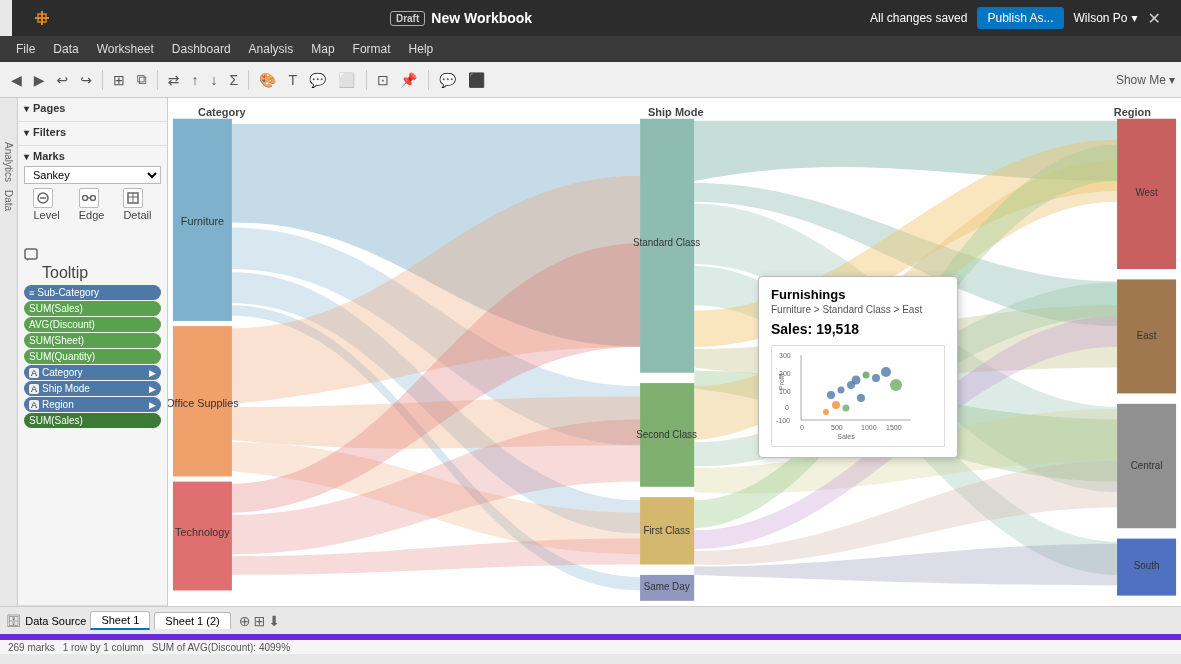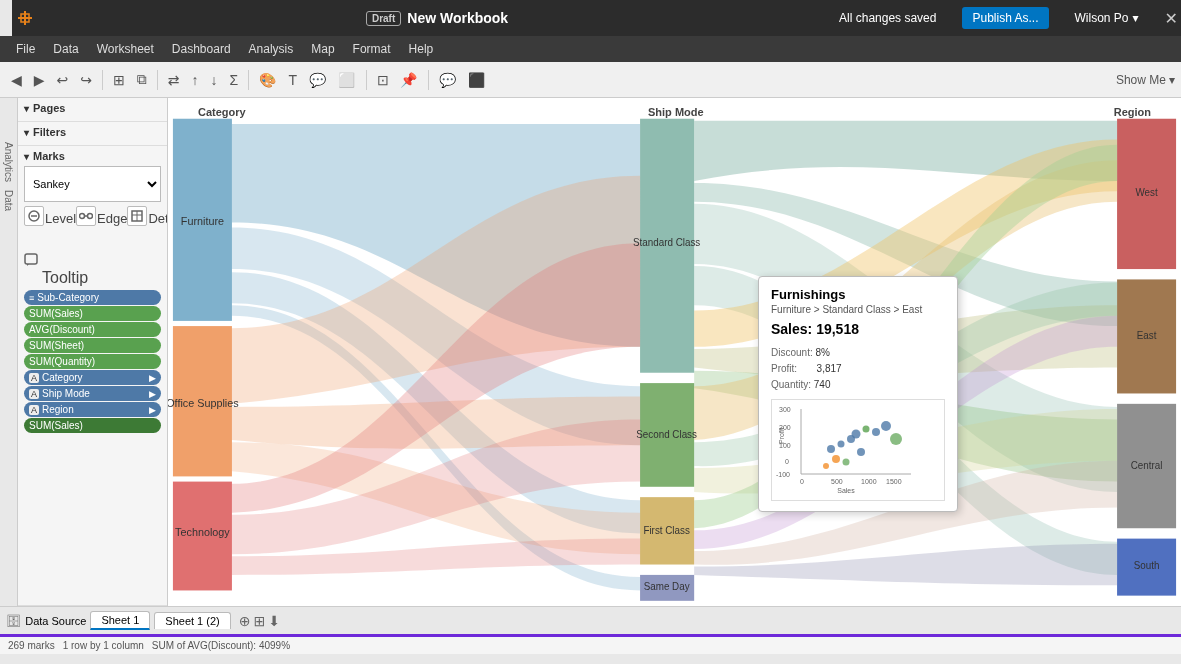--- a/index.html
+++ b/index.html
@@ -1,25 +1,25 @@
 <!DOCTYPE html>
 <html><head>
   <meta charset="utf-8">
   <style>
     * { box-sizing: border-box; margin: 0; padding: 0; }
     body { font-family: 'Segoe UI', Arial, sans-serif; font-size: 12px; background: #e8e8e8; overflow: hidden; }
 
     
     #title-bar {
       display: flex; align-items: center; justify-content: space-between;
-      background: #2c2c2c; color: #fff; height: 36px; padding: 0 3px; margin-left: 12px;
+      background: #2c2c2c; color: #fff; height: 36px; padding: 0 20px; margin-left: 12px;
     }
     #title-bar-left { display: flex; align-items: center; gap: 6px; }
     #title-bar-center { display: flex; align-items: center; gap: 6px; font-size: 14px; font-weight: 600; }
-    #title-bar-right { display: flex; align-items: center; gap: 26px; font-size: 12px; }
+    #title-bar-right { display: flex; align-items: center; gap: 10px; font-size: 12px; }
     .draft-badge { border: 1px solid #aaa; border-radius: 3px; padding: 1px 5px; font-size: 10px; color: #ccc; }
     .publish-btn { background: #0075c2; color: #fff; border: none; border-radius: 3px; padding: 4px 10px; font-size: 12px; cursor: pointer; display: flex; align-items: center; gap: 2px; }
     .user-btn { display: flex; align-items: center; gap: 4px; cursor: pointer; }
     .close-btn { cursor: pointer; font-size: 16px; color: #ccc; }
 
     
     #menu-bar {
       display: flex; align-items: center; background: #3a3a3a; color: #ddd; height: 26px; padding: 0 8px; gap: 2px;
     }
     .menu-item { padding: 2px 8px; font-size: 12px; cursor: pointer; border-radius: 2px; }
@@ -38,23 +38,23 @@
 
     
     #sidebar-toggle { width: 18px; background: #e8e8e8; border-right: 1px solid #ccc; display: flex; flex-direction: column; align-items: center; padding-top: 40px; }
     .side-label { writing-mode: vertical-rl; font-size: 10px; color: #666; cursor: pointer; margin: 4px 0; }
 
     
     #left-panel { width: 150px; background: #f5f5f5; border-right: 1px solid #ccc; overflow-y: auto; display: flex; flex-direction: column; }
     .panel-section { border-bottom: 1px solid #ddd; padding: 4px 6px; }
     .panel-section-header { display: flex; align-items: center; gap: 4px; font-size: 11px; font-weight: 600; color: #333; cursor: pointer; margin-bottom: 3px; }
     .marks-type { display: flex; align-items: center; margin: 4px 0; }
-    .marks-select { font-size: 11px; border: 1px solid #bbb; background: #fff; width: 100%; padding: 10px 4px; }
+    .marks-select { font-size: 11px; border: 1px solid #bbb; background: #fff; width: 100%; padding: 1px 4px; }
     .marks-icons { display: flex; justify-content: space-around; margin: 4px 0; }
-    .marks-icon { display: flex; flex-direction: row; align-items: flex-end; font-size: 13px; color: #444; cursor: pointer; gap: 1px; }
+    .marks-icon { display: flex; flex-direction: column; align-items: flex-start; font-size: 11px; color: #444; cursor: pointer; gap: 1px; }
     .marks-icon-shape { width: 20px; height: 20px; border: 1px solid #bbb; border-radius: 2px; background: #fff; display: flex; align-items: center; justify-content: center; font-size: 12px; }
     .field-pill { font-size: 10px; padding: 2px 5px; border-radius: 10px; margin: 1px 0; display: flex; align-items: center; gap: 3px; cursor: pointer; }
     .pill-blue { background: #4e79a7; color: #fff; }
     .pill-green { background: #59a14f; color: #fff; }
     .shelf-row { display: flex; align-items: center; padding: 2px 6px; border-bottom: 1px solid #ddd; min-height: 22px; }
     .shelf-label { font-size: 11px; color: #555; display: flex; align-items: center; gap: 3px; min-width: 60px; }
 
     
     #canvas { flex: 1; background: #fff; position: relative; overflow: hidden; }
 
@@ -82,21 +82,21 @@
     }
     .tab-item { background: #fff; border: 1px solid #bbb; border-bottom: none; border-radius: 3px 3px 0 0; padding: 2px 10px; font-size: 11px; cursor: pointer; }
     .tab-item.active { background: #fff; border-bottom: 2px solid #0075c2; }
     .tab-icons { display: flex; gap: 3px; margin-left: 4px; }
     .tab-icon { font-size: 14px; color: #666; cursor: pointer; }
     #datasource-tab { display: flex; align-items: center; gap: 4px; font-size: 11px; cursor: pointer; }
     .ds-icon { font-size: 12px; color: #666; }
 
     
     #status-bar {
-      background: #f5f5f5; border-top: 3px solid #6d28d9; height: 20px;
+      background: #f5f5f5; border-top: 6px solid #6d28d9; height: 20px;
       display: flex; align-items: center; padding: 0 8px; font-size: 10px; color: #555; gap: 8px;
     }
 
     .chevron { font-size: 10px; }
   </style>
 </head>
 <body>
 
 <div id="title-bar">
   <div id="title-bar-left">
@@ -354,35 +354,20 @@
       </svg>
 
       
       <div id="tooltip-box">
         <div class="tooltip-title">Furnishings</div>
         <div class="tooltip-breadcrumb">Furniture &gt; Standard Class &gt; East</div>
         <div class="tooltip-main">
           <span>Sales:</span>
           <span>19,518</span>
         </div>
-        <div class="tooltip-stats">
-          <div>
-            <span class="label">Discount:</span>
-            <span>8%</span>
-          </div>
-          <div>
-            <span class="label">Profit:</span>
-            &nbsp;&nbsp;&nbsp;&nbsp;&nbsp;
-            <span>3,817</span>
-          </div>
-          <div>
-            <span class="label">Quantity:</span>
-            <span>740</span>
-          </div>
-        </div>
 
         <div class="tooltip-chart">
           <svg width="140" height="90" viewBox="0 0 140 90">
 
             <line x1="25" y1="5" x2="25" y2="70" stroke="#aaa" stroke-width="1"></line>
             <line x1="25" y1="70" x2="135" y2="70" stroke="#aaa" stroke-width="1"></line>
 
             <text x="3" y="8" font-size="7" fill="#666">300</text>
             <text x="3" y="26" font-size="7" fill="#666">200</text>
             <text x="3" y="44" font-size="7" fill="#666">100</text>

